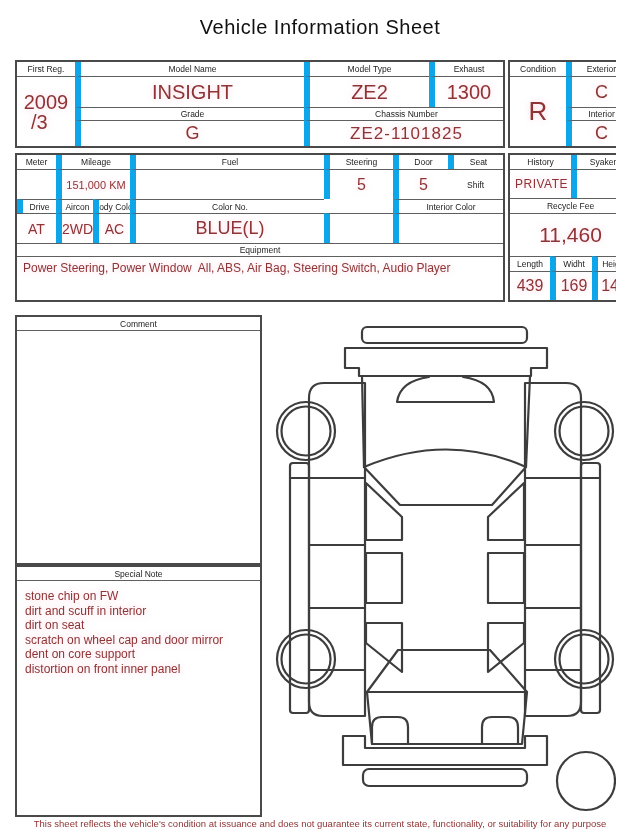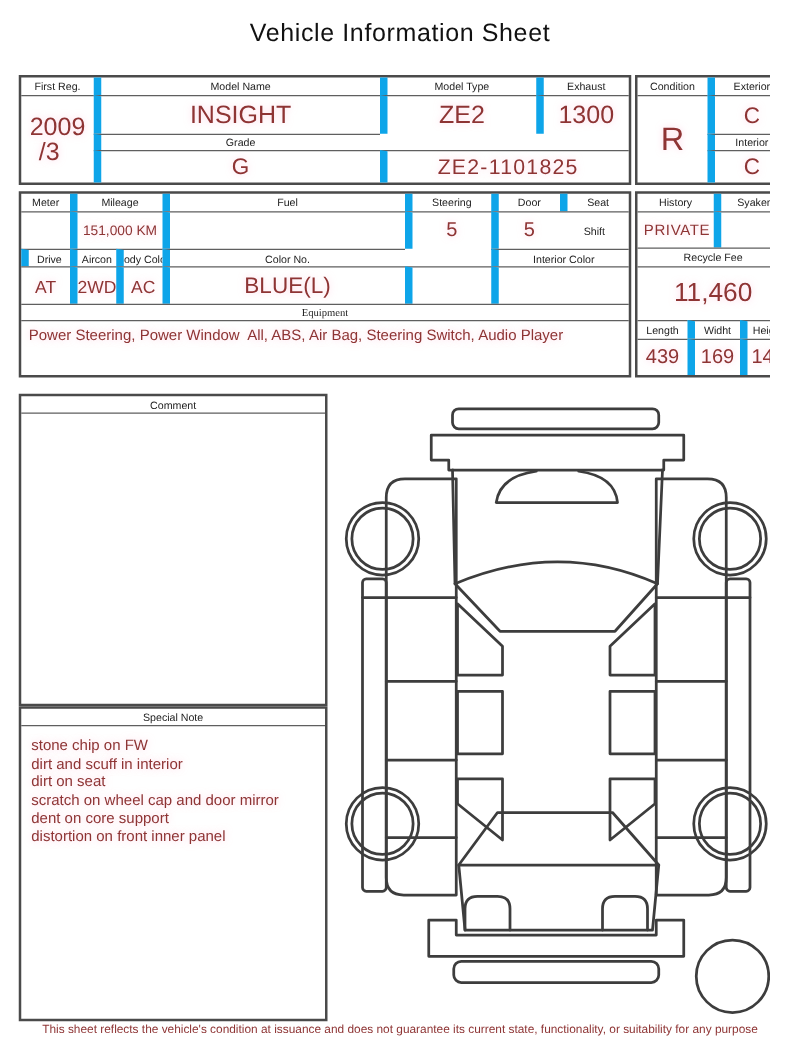--- a/index.html
+++ b/index.html
@@ -65,20 +65,21 @@
 
     <div class="cell val sz20 col firstreg bt" style="grid-row:2/5;">
       <div>2009</div>
       <div class="l2">/3</div>
     </div>
     <div class="cell val sz20 bl bt">INSIGHT</div>
     <div class="cell val sz20 bl bt">ZE2</div>
     <div class="cell val sz20 bl bt">1300</div>
 
     <div class="cell lbl bl bt" style="grid-column:2/3;">Grade</div>
+    <div class="cell lbl bl bt" style="grid-column:3/5;">Chassis Number</div>
 
     <div class="cell val sz18 bl bt" style="grid-column:2/3;">G</div>
     <div class="cell val sz17 bl bt" style="grid-column:3/5; letter-spacing:1px;">ZE2-1101825</div>
   </div>
 
   <div class="box" style="left:508px; top:60px; width:125px; height:88px;
               grid-template-columns:56px auto; grid-template-rows:14px 31px 13px auto;">
     <div class="cell lbl">Condition</div>
     <div class="cell lbl bl">Exterior</div>
     <div class="cell val sz26 bt" style="grid-row:2/5;">R</div>
@@ -110,21 +111,21 @@
     <div class="cell lbl bl bt">Color No.</div>
     <div class="cell lbl bl bt" style="grid-column:6/8;">Interior Color</div>
 
     <div class="cell val sz14 bt">AT</div>
     <div class="cell val sz14 bl bt">2WD</div>
     <div class="cell val sz14 bl bt">AC</div>
     <div class="cell val sz18 bl bt">BLUE(L)</div>
     <div class="cell val bl bt"></div>
     <div class="cell val bl bt" style="grid-column:6/8;"></div>
 
-    <div class="cell lbl bt" style="grid-column:1/8;font-family:Liberation Serif, serif;">Equipment</div>
+    <div class="cell lbl bt" style="grid-column:1/8;">Equipment</div>
     <div class="cell val sz12 equip bt" style="grid-column:1/8;">Power Steering, Power Window  All, ABS, Air Bag, Steering Switch, Audio Player</div>
   </div>
 
   <div class="box" style="left:508px; top:153px; width:125px; height:149px;
               grid-template-columns:40px 21px 21px auto;
               grid-template-rows:14px 29px 15px 43px 15px auto;">
     <div class="cell lbl" style="grid-column:1/3;">History</div>
     <div class="cell lbl bl" style="grid-column:3/5;">Syaken</div>
 
     <div class="cell val sz12 left bt" style="grid-column:1/3; padding-left:5px; letter-spacing:0.5px;">PRIVATE</div>

